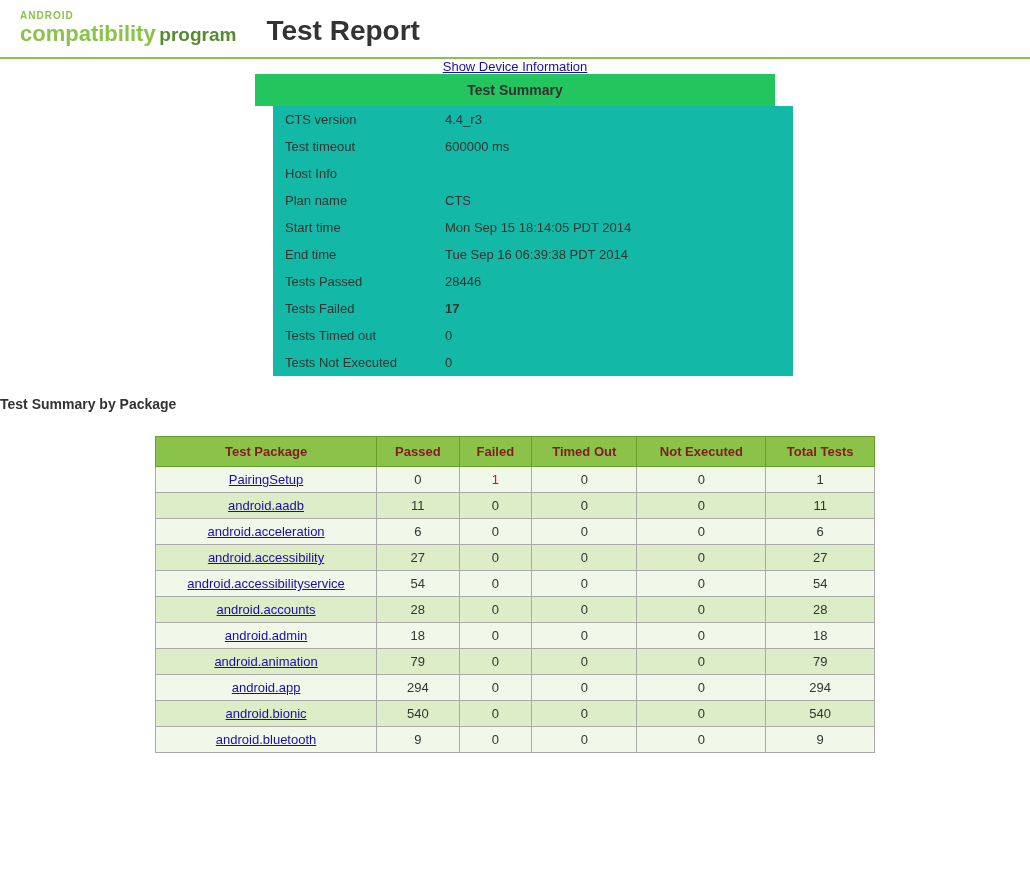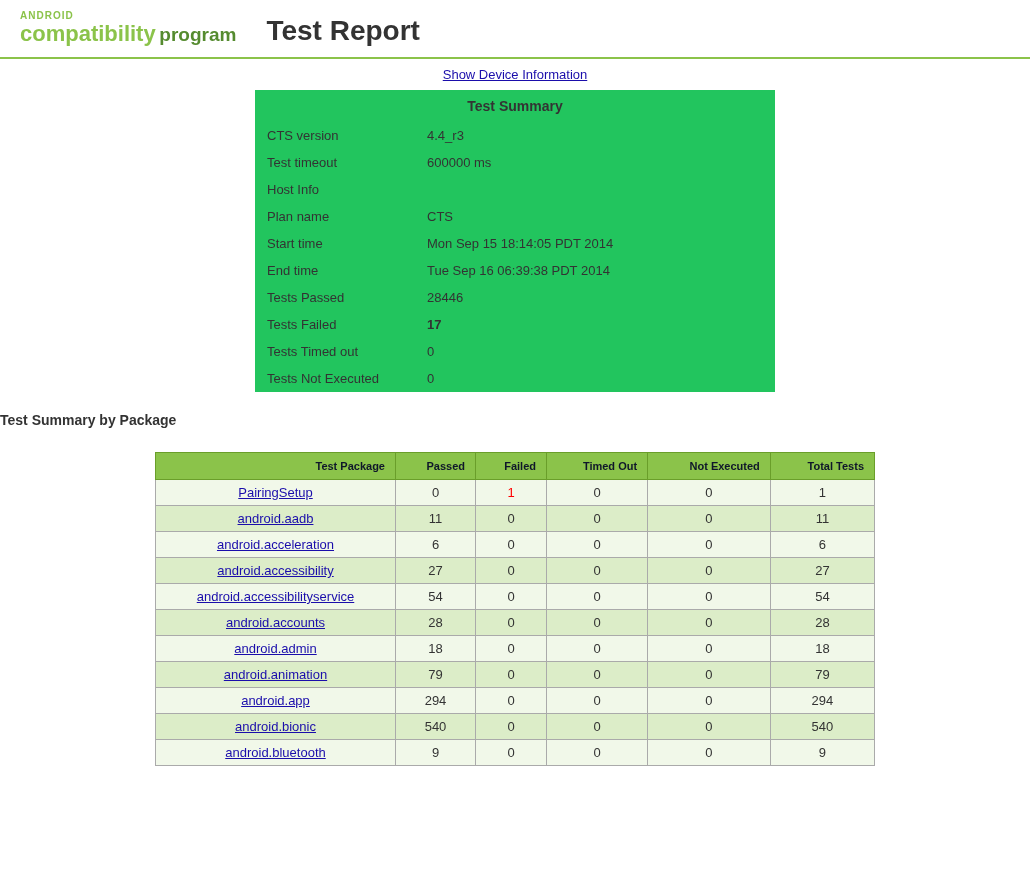--- a/index.html
+++ b/index.html
@@ -5,36 +5,36 @@
     * { margin: 0; padding: 0; box-sizing: border-box; }
     body { font-family: Arial, sans-serif; font-size: 13px; color: #333; background: #fff; }
 
     #header { display: flex; align-items: flex-end; padding: 10px 20px; border-bottom: 2px solid #8bc34a; }
     #logo-area { margin-right: 20px; }
     .logo-android { font-size: 10px; color: #8bc34a; font-weight: bold; letter-spacing: 1px; text-transform: uppercase; }
     .logo-compat { font-size: 22px; color: #8bc34a; font-weight: bold; }
     .logo-program { font-size: 19px; color: #558b2f; font-weight: bold; }
     #page-title { font-size: 28px; font-weight: bold; color: #333; margin-left: 10px; }
 
-    #device-info-link { text-align: center; padding: 8px; border-radius: 10px; }
+    #device-info-link { text-align: center; padding: 0; border-radius: 10px; }
     #device-info-link a { color: #1a0dab; text-decoration: underline; font-size: 13px; }
 
     #summary-section { width: 520px; margin: 0 auto 20px auto; }
     .summary-header { background-color: #22c55e; color: #333; font-weight: bold; text-align: center; padding: 8px; font-size: 14px; }
-    .summary-table { width: 100%; border-collapse: collapse; background-color: #22c55e; }
+    .summary-table { width: 100%; border-collapse: collapse; background-color: #14b8a6; margin-left: 18px; }
     .summary-table td { padding: 6px 12px; border: none; }
     .summary-table td:first-child { color: #333; font-weight: normal; width: 160px; }
     .summary-table td:last-child { color: #333; }
     .summary-table .failed-value { color: red; font-weight: bold; }
 
     #by-package-title { text-align: left; font-size: 14px; font-weight: bold; margin: 10px 0 24px 0; }
 
     #package-table-wrapper { width: 720px; margin: 0 auto; }
     .pkg-table { width: 100%; border-collapse: collapse; }
-    .pkg-table th { background-color: #8bc34a; color: #0f172a; font-weight: bold; text-align: right; padding: 7px 10px; border: 1px solid #6a9e2a; font-size: 11px; }
+    .pkg-table th { background-color: #8bc34a; color: #7f1d1d; font-weight: bold; text-align: center; padding: 7px 10px; border: 1px solid #6a9e2a; font-size: 13px; }
     .pkg-table td { text-align: center; padding: 5px 10px; border: 1px solid #aaa; font-size: 13px; }
     .pkg-table tr:nth-child(odd) td { background-color: #f1f8e9; }
     .pkg-table tr:nth-child(even) td { background-color: #dcedc8; }
     .pkg-table td a { color: #1a0dab; text-decoration: underline; }
     .pkg-table td.failed-cell { color: red; }
     .pkg-table td:first-child { text-align: center; }
   </style>
 </head>
 <body>
 

